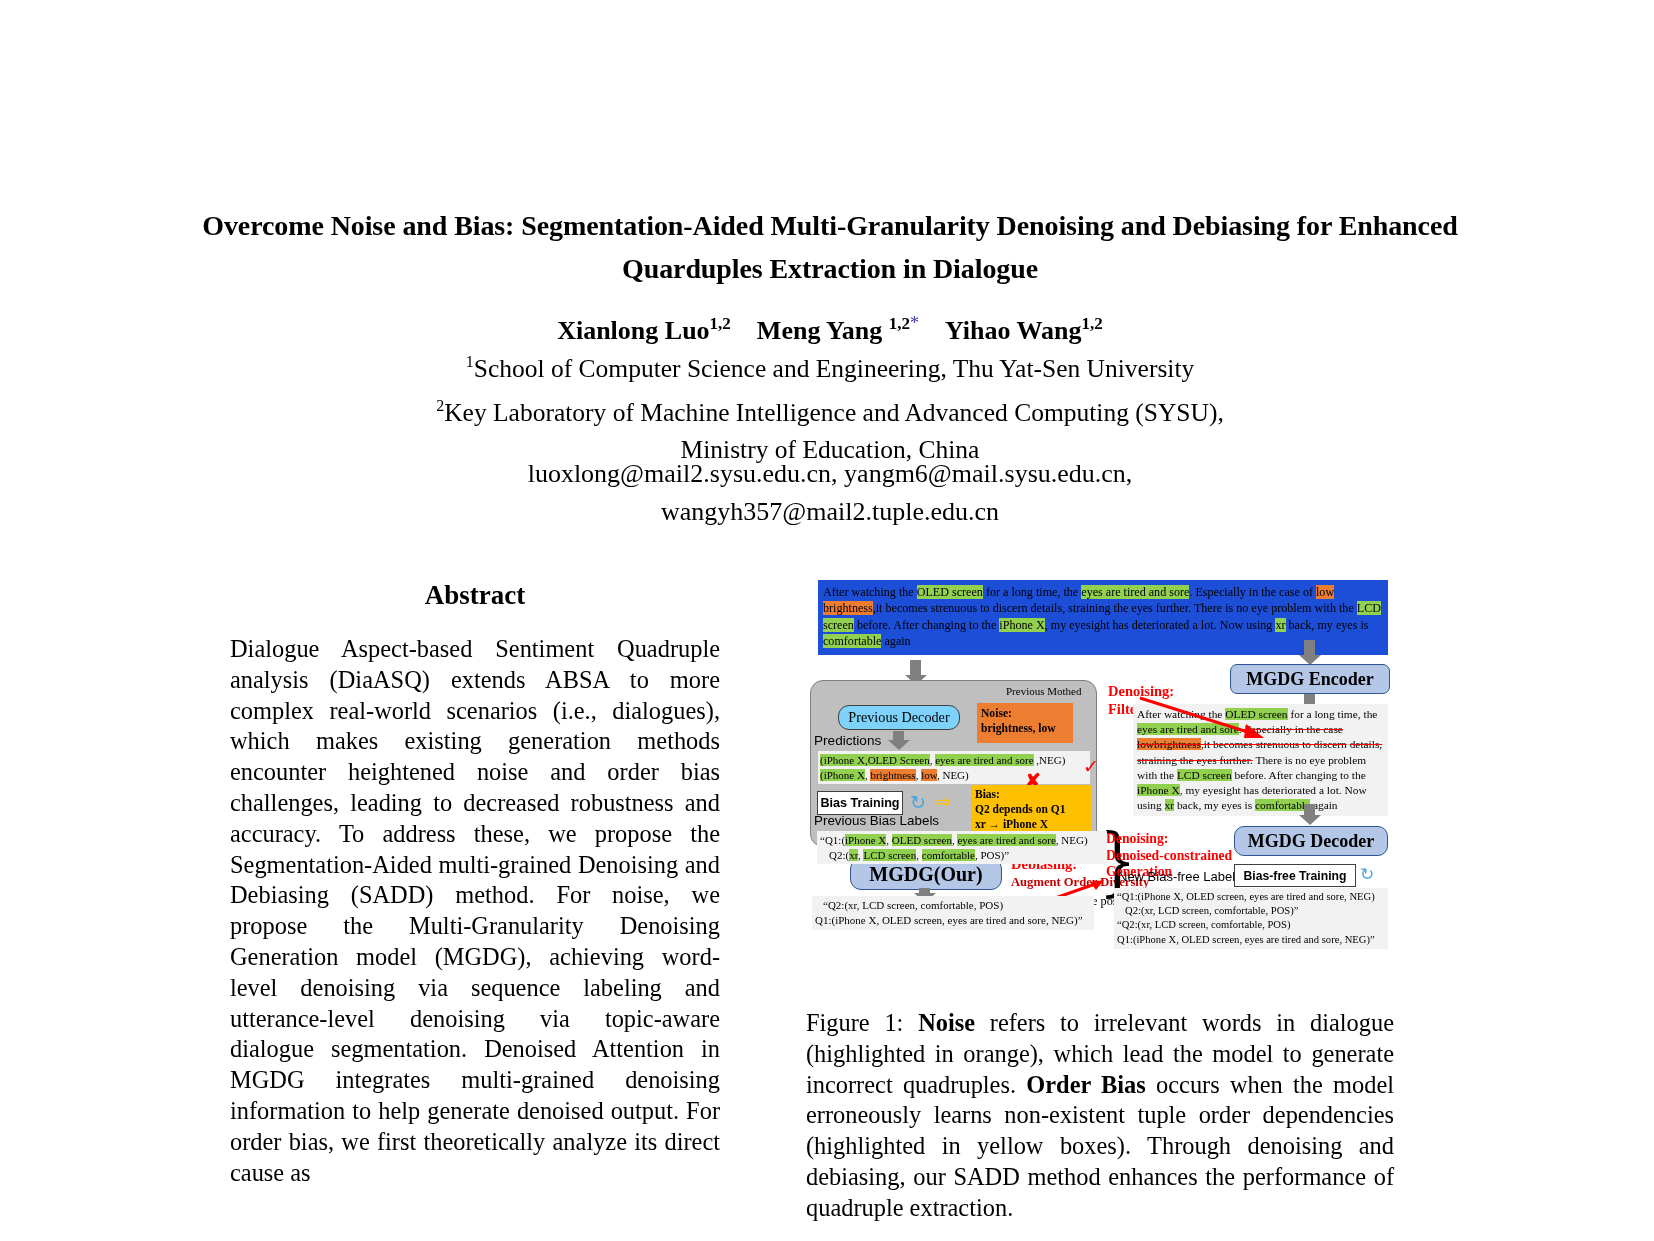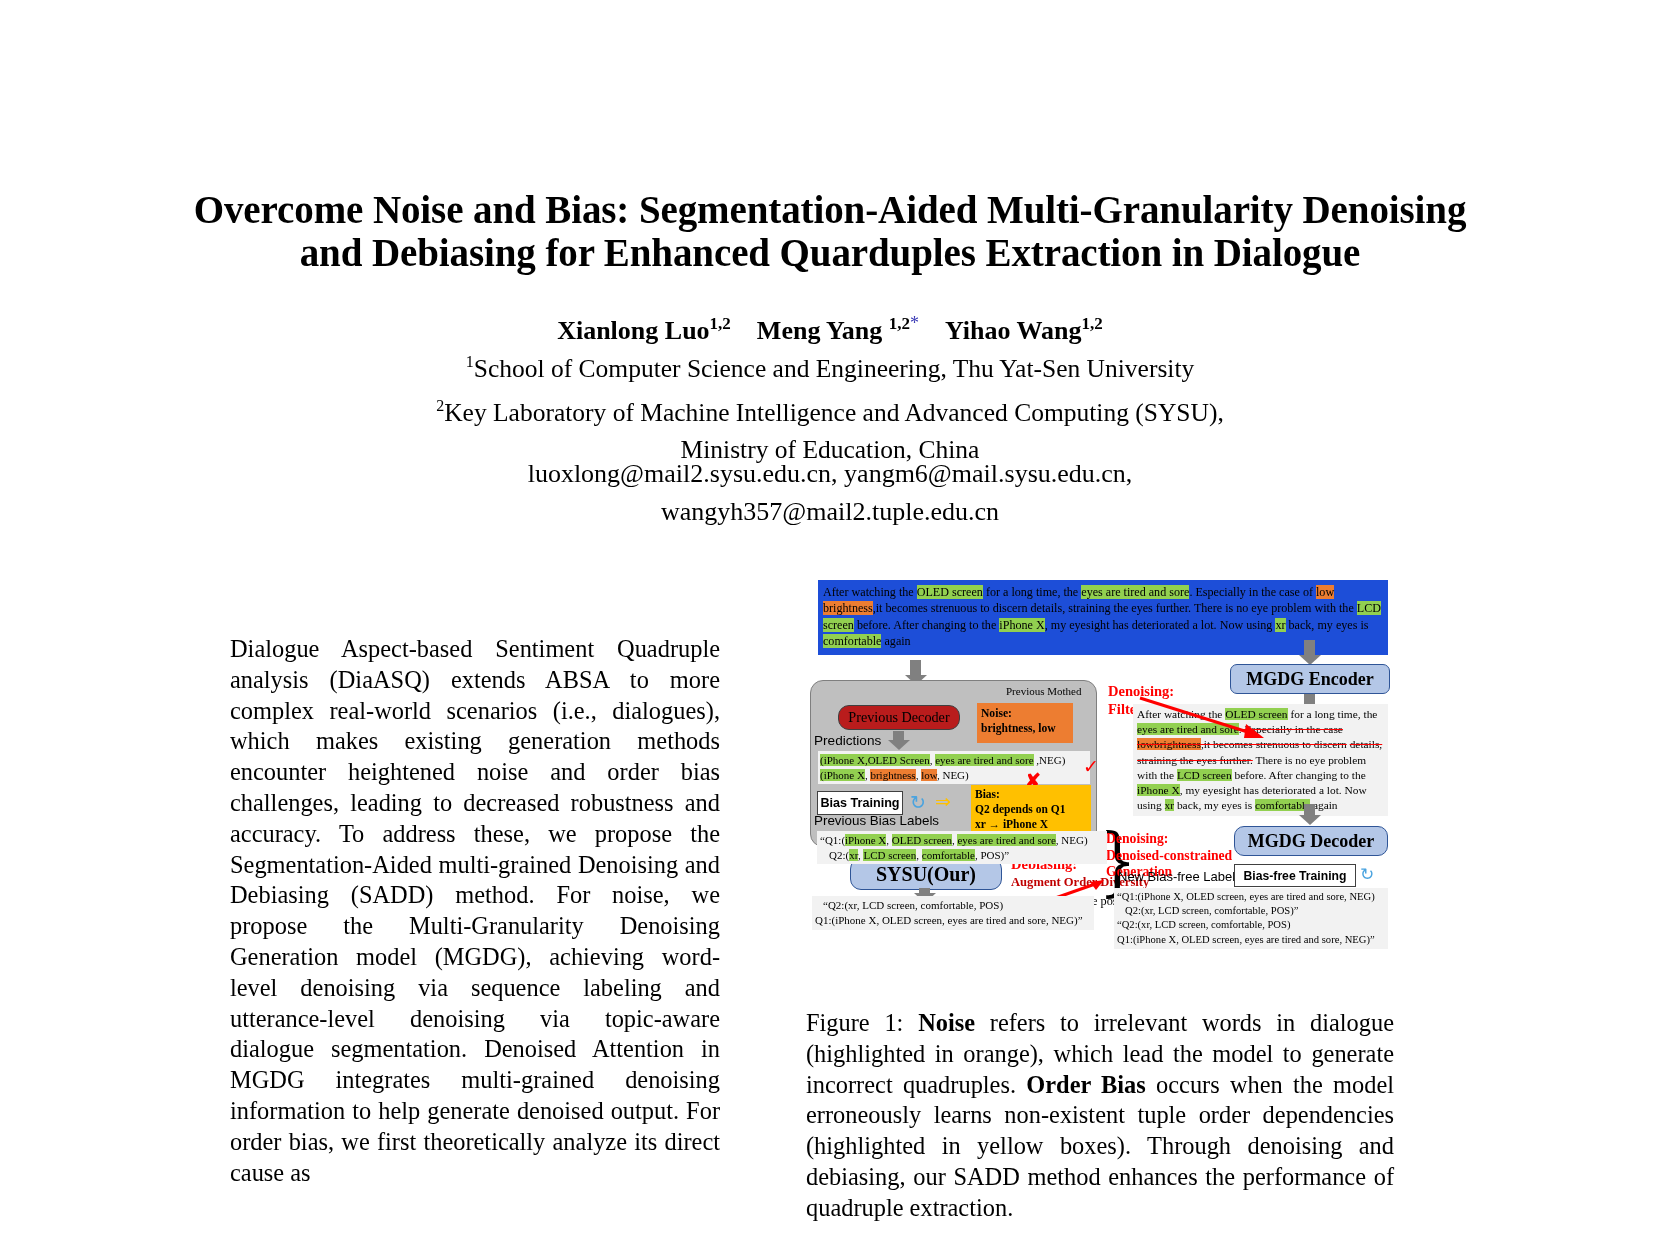--- a/index.html
+++ b/index.html
@@ -11,24 +11,24 @@
     position: relative;
     font-family: "Liberation Serif", serif;
     color: #000;
     overflow: hidden;
   }
   .page { position: absolute; inset: 0; }
 
   
   .title {
     position: absolute;
-    left: 170px; top: 188px; width: 1320px;
+    left: 170px; top: 204px; width: 1320px;
     text-align: center;
     font-weight: bold;
-    font-size: 39px;
+    font-size: 28px;
     line-height: 43px;
     letter-spacing: -0.1px;
   }
   .authors {
     position: absolute;
     left: 170px; top: 305px; width: 1320px;
     text-align: center;
     font-size: 26px;
     font-weight: bold;
     line-height: 36px;
@@ -122,21 +122,21 @@
     left: 187px; top: 4px;
     font-size: 11px;
     margin-left: 8px;
   }
   .prev-decoder {
     position: absolute;
     left: 27px; top: 24px;
     width: 120px; height: 23px;
     border: 1.6px solid #404040;
     border-radius: 11px;
-    background: #b91c1c;
+    background: #7dd3fc;
     font-size: 14.2px;
     display: flex; align-items: center; justify-content: center;
   }
   .predictions-lbl {
     position: absolute; left: 3px; top: 52px;
     font-size: 13.6px;
     font-family: "Liberation Sans", sans-serif;
   }
   .pred-box {
     position: absolute;
@@ -356,20 +356,21 @@
     <div><sup>1</sup><span>School of Computer Science and Engineering, Thu Yat-Sen University</span></div>
     <div><sup>2</sup><span>Key Laboratory of Machine Intelligence and Advanced Computing (SYSU),</span></div>
     <div>Ministry of Education, China</div>
   </div>
 
   <div class="emails">
     <div>luoxlong@mail2.sysu.edu.cn, yangm6@mail.sysu.edu.cn,</div>
     <div>wangyh357@mail2.tuple.edu.cn</div>
   </div>
 
+  <div class="abstract-head">Abstract</div>
   <div class="abstract-body">Dialogue Aspect-based Sentiment Quadruple analysis (DiaASQ) extends ABSA to more complex real-world scenarios (i.e., dialogues), which makes existing generation methods encounter heightened noise and order bias challenges, leading to decreased robustness and accuracy. To address these, we propose the Segmentation-Aided multi-grained Denoising and Debiasing (SADD) method. For noise, we propose the Multi-Granularity Denoising Generation model (MGDG), achieving word-level denoising via sequence labeling and utterance-level denoising via topic-aware dialogue segmentation. Denoised Attention in MGDG integrates multi-grained denoising information to help generate denoised output. For order bias, we first theoretically analyze its direct cause as</div>
 
   <div class="figure">
 
     <div class="dlg-box"><span>After watching the </span><span class="hl-g">OLED screen</span><span> for a long time, the </span><span class="hl-g">eyes are tired and sore</span><span>. Especially in the case of </span><span class="hl-o">low</span><span> </span><span class="hl-o">brightness</span><span>,it becomes strenuous to discern details, straining the eyes further. There is no eye problem with the </span><span class="hl-g">LCD screen</span><span> before. After changing to the </span><span class="hl-g">iPhone X</span><span>, my eyesight has deteriorated a lot. Now using </span><span class="hl-g">xr</span><span> back, my eyes is </span><span class="hl-g">comfortable</span><span> again</span></div>
 
     <div class="arrow-down" style="left:104px; top:84px; height:16px;"></div>
     <div class="arrow-down" style="left:498px; top:64px; height:16px;"></div>
 
     <div class="prev-panel">
@@ -400,21 +401,21 @@
       </div>
       <div class="prev-bias-lbl">Previous Bias Labels</div>
     </div>
 
     <div class="prev-bias-box" style="left:11px; top:255px;">
       <div><span>“Q1:(</span><span class="hl-g">iPhone X</span><span>, </span><span class="hl-g">OLED screen</span><span>, </span><span class="hl-g">eyes are tired and sore</span><span>, NEG)</span></div>
       <div style="padding-left:9px;"><span>Q2:(</span><span class="hl-g">xr</span><span>, </span><span class="hl-g">LCD screen</span><span>, </span><span class="hl-g">comfortable</span><span>, POS)”</span></div>
     </div>
 
     <div class="arrow-down" style="left:113px; top:266px; height:12px;"></div>
-    <div class="sobm">SYSU(Our)</div>
+    <div class="sobm">MGDG(Our)</div>
     <div class="debias-lbl">
       <div>Debiasing:</div>
       <div class="debias-sub">Augment Order Diversity</div>
     </div>
     <div class="exchange-lbl">exchange position</div>
     <svg class="red-arrow-2" viewBox="0 0 64 26">
       <line x1="2" y1="22" x2="56" y2="3" stroke="#ff0000" stroke-width="3"></line>
       <polygon points="62,0 48,2 54,10" fill="#ff0000"></polygon>
     </svg>
     <div class="arrow-down" style="left:113px; top:312px; height:6px;"></div>

